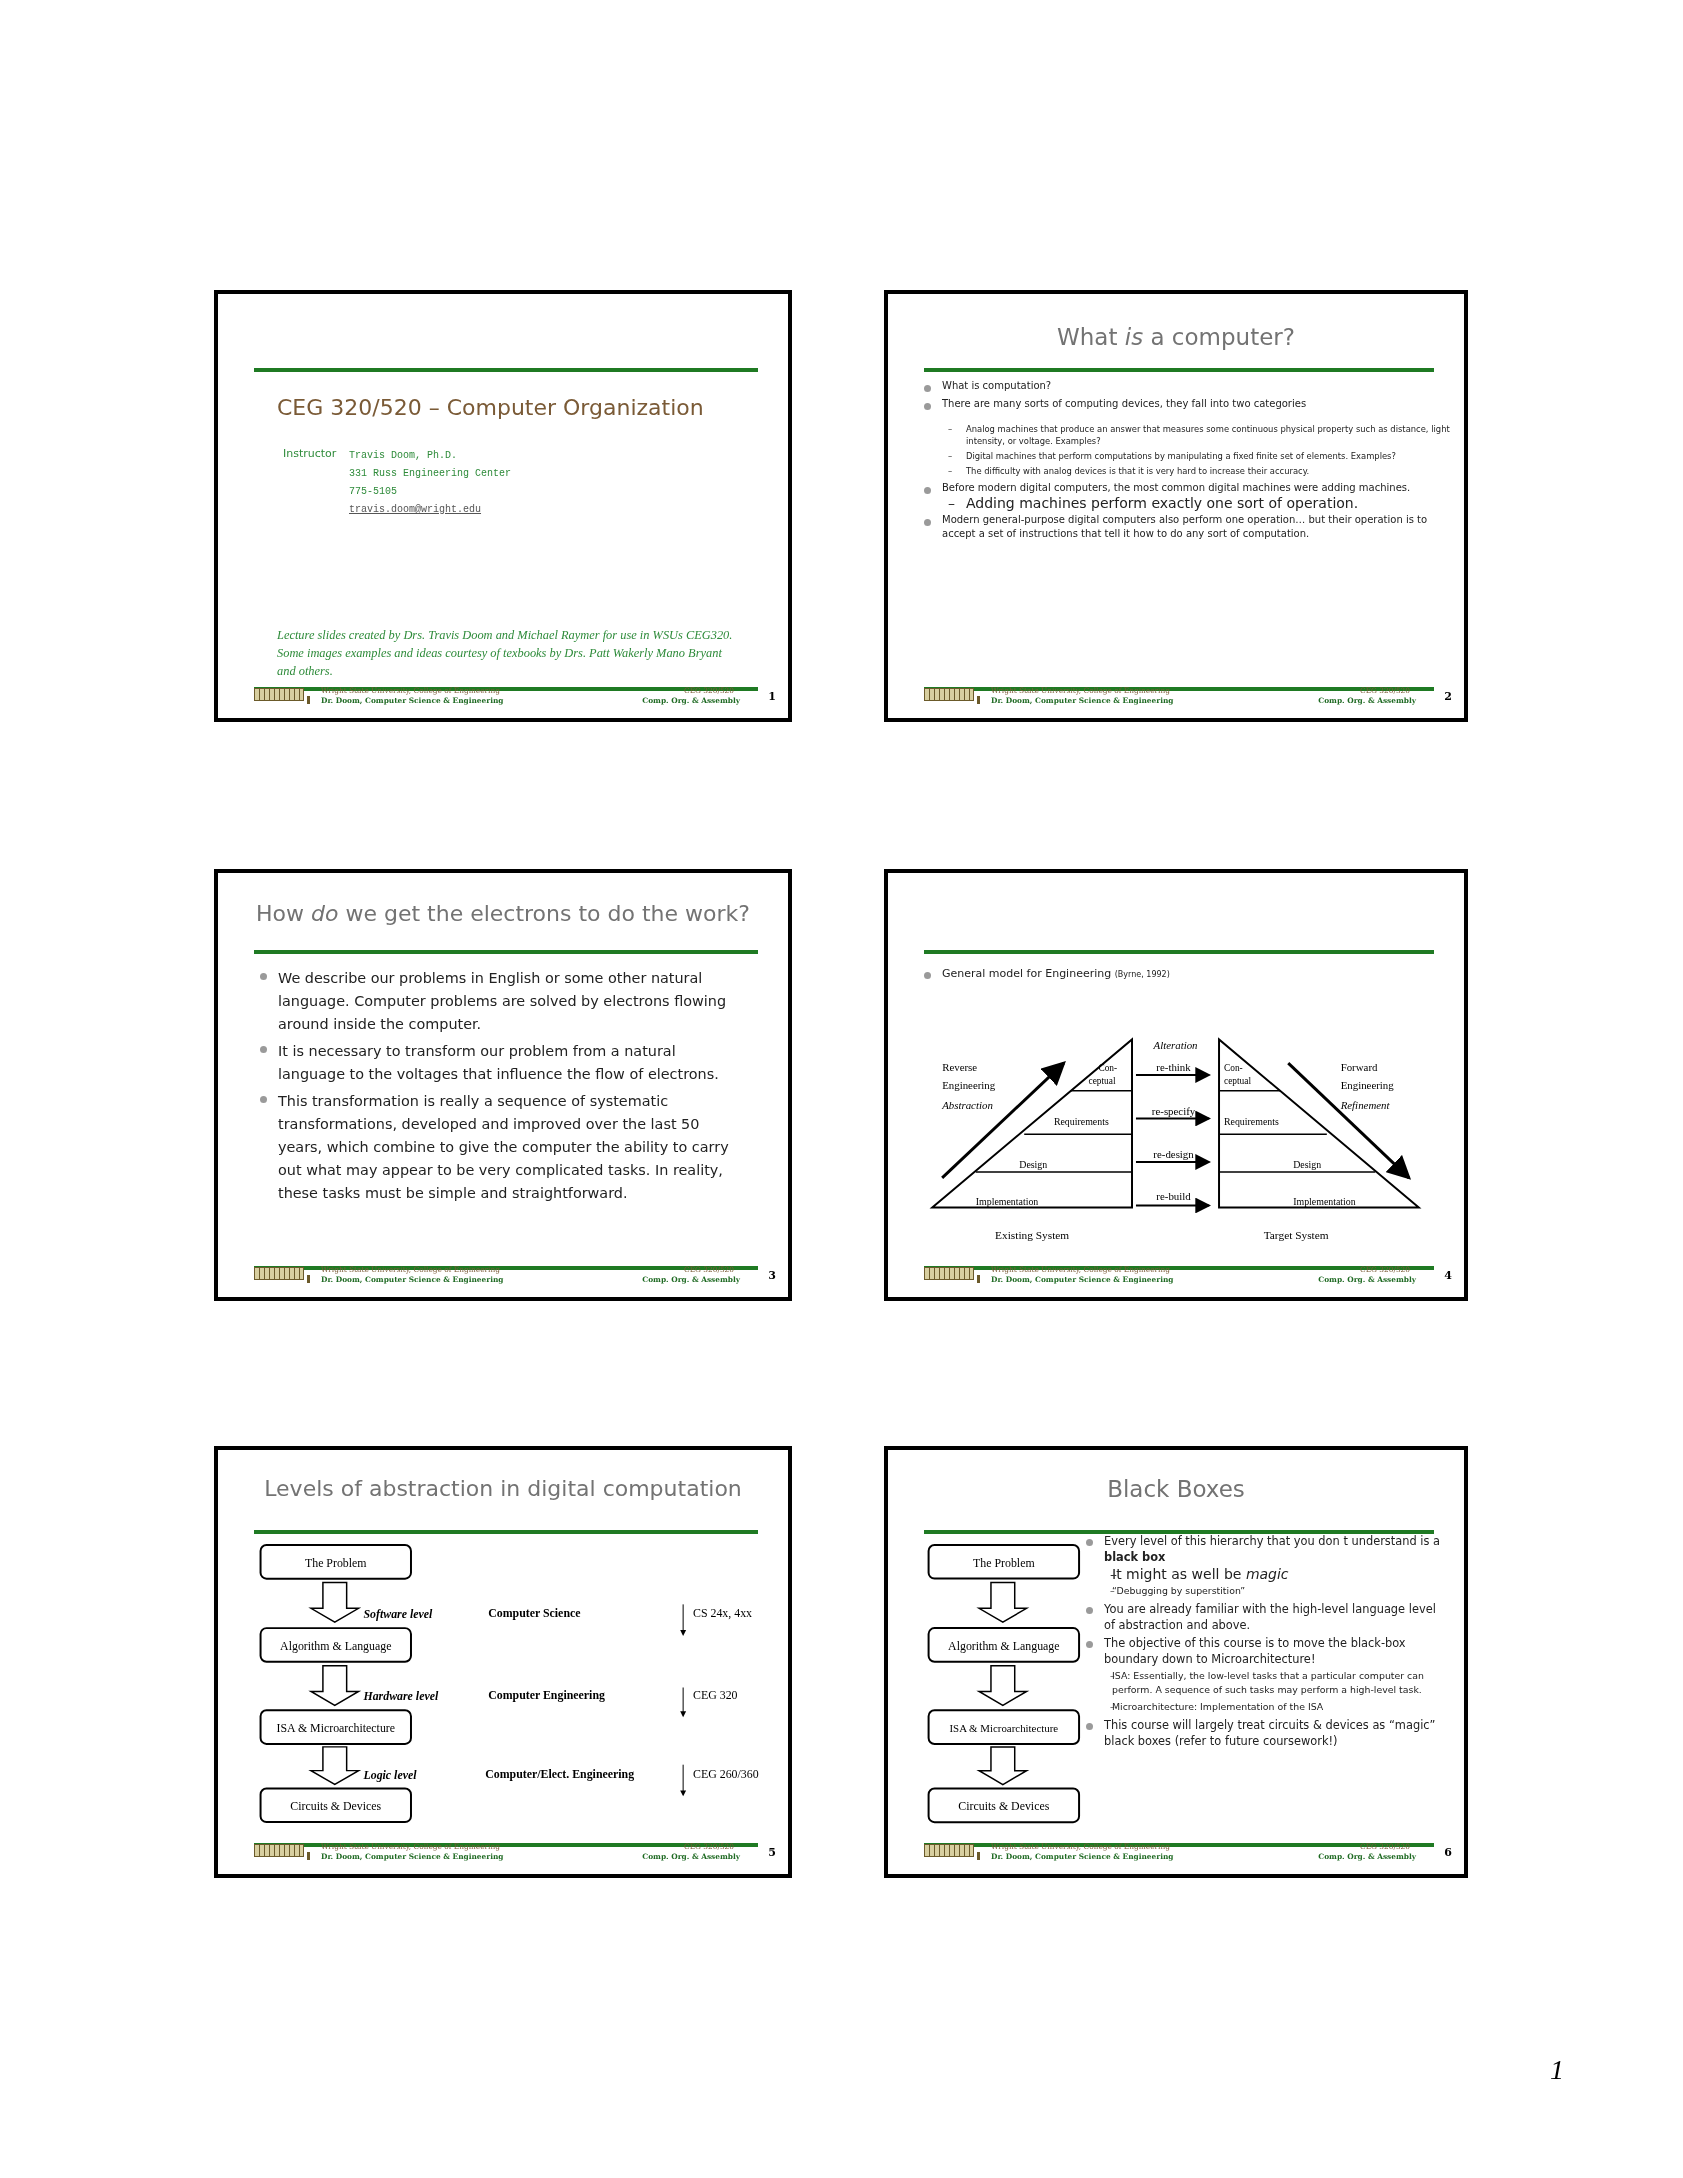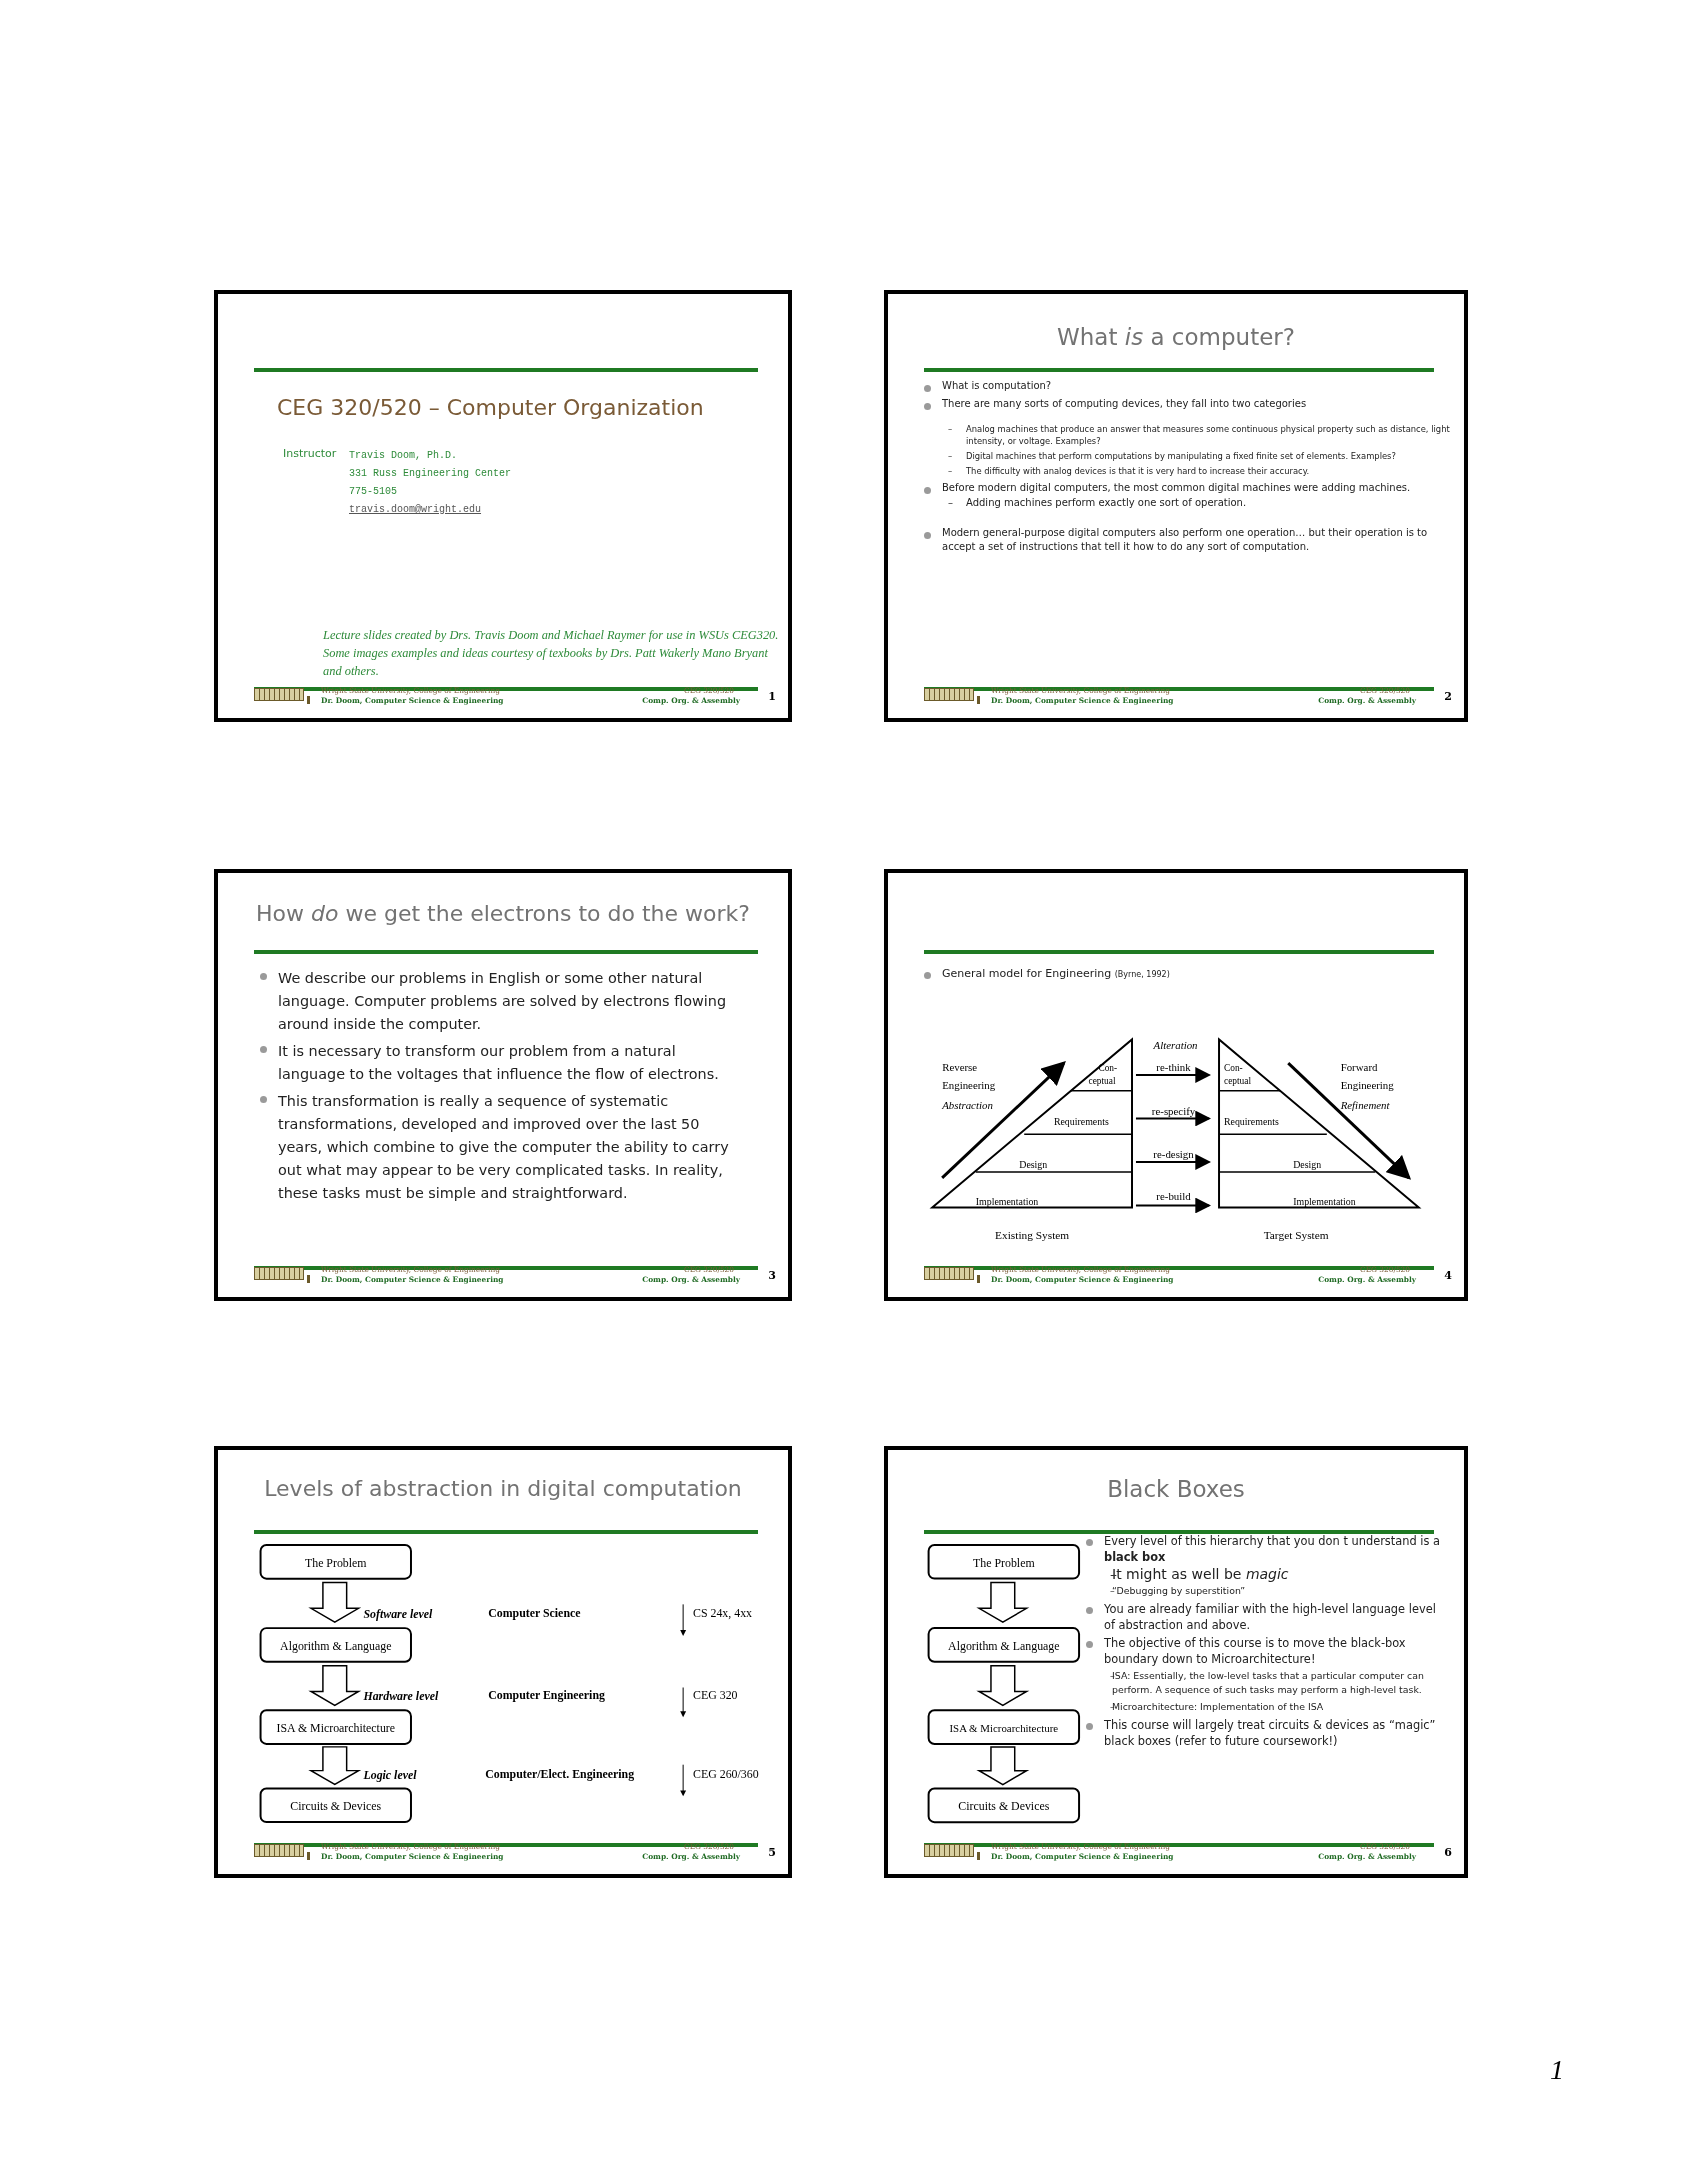--- a/index.html
+++ b/index.html
@@ -35,21 +35,21 @@
 <div class="slide s1">
   <div class="rule" style="top:74px;"></div>
   <div style="position:absolute;left:59px;top:101px;color:#7a5a36;font-family:'DejaVu Sans',sans-serif;font-size:22px;">CEG 320/520 – Computer Organization</div>
   <div style="position:absolute;left:65px;top:153px;color:#2e8b3a;font-family:'DejaVu Sans',sans-serif;font-size:11px;">Instructor</div>
   <div style="position:absolute;left:131px;top:153px;color:#2e8b3a;font-family:Liberation Mono, monospace;font-size:10px;line-height:18px;">
     <div>Travis Doom, Ph.D.</div>
     <div>331 Russ Engineering Center</div>
     <div>775-5105</div>
     <div style="text-decoration:underline;color:#555;">travis.doom@wright.edu</div>
   </div>
-  <div style="position:absolute;left:59px;top:332px;width:465px;color:#2e8b3a;font-family:'Liberation Serif',serif;font-style:italic;font-size:12.4px;line-height:18px;margin-left:46px;">Lecture slides created by Drs. Travis Doom and Michael Raymer for use in WSUs CEG320.  Some images  examples  and ideas courtesy of texbooks by Drs. Patt  Wakerly Mano  Bryant  and others.</div>
+  <div style="position:absolute;left:59px;top:332px;width:465px;color:#2e8b3a;font-family:'Liberation Serif',serif;font-style:italic;font-size:12.4px;line-height:18px;">Lecture slides created by Drs. Travis Doom and Michael Raymer for use in WSUs CEG320.  Some images  examples  and ideas courtesy of texbooks by Drs. Patt  Wakerly Mano  Bryant  and others.</div>
   <div class="rule" style="top:393px;"></div>
   <div class="footer">
     <div class="logo"></div>
     <div class="logo-fig"></div>
     <div class="l1">Wright State University, College of Engineering</div>
     <div class="l2">Dr. Doom, Computer Science &amp; Engineering</div>
     <div class="r1">CEG 320/520</div>
     <div class="r2">Comp. Org. &amp; Assembly</div>
     <div class="pn">1</div>
   </div>
@@ -58,21 +58,21 @@
 <div class="slide s2">
   <div class="title" style="top:30px;"><span>What </span><em>is</em><span> a computer?</span></div>
   <div class="rule" style="top:74px;"></div>
   <ul class="b" style="left:32px;top:85px;width:535px;font-family:'DejaVu Sans',sans-serif;">
     <li class="l1" style="font-size:10px;line-height:14px;margin-bottom:4px;">What is computation?</li>
     <li class="l1" style="font-size:10px;line-height:14px;margin-bottom:12px;">There are many sorts of computing devices, they fall into two categories</li>
     <li class="l2" style="font-size:8.4px;line-height:12px;margin-bottom:3px;">Analog machines that produce an answer that measures some continuous physical property such as distance, light intensity, or voltage.  Examples?</li>
     <li class="l2" style="font-size:8.4px;line-height:12px;margin-bottom:3px;">Digital machines that perform computations by manipulating a fixed finite set of elements.  Examples?</li>
     <li class="l2" style="font-size:8.4px;line-height:12px;margin-bottom:4px;">The difficulty with analog devices is that it is very hard to increase their accuracy.</li>
     <li class="l1" style="font-size:10px;line-height:14px;margin-bottom:2px;">Before modern digital computers, the most common digital machines were adding machines.</li>
-    <li class="l2" style="font-size:10px;line-height:12px;margin-bottom:17px;">Adding machines perform exactly one sort of operation.</li>
+    <li class="l2" style="font-size:14px;line-height:12px;margin-bottom:4px;">Adding machines perform exactly one sort of operation.</li>
     <li class="l1" style="font-size:10px;line-height:14px;">Modern general-purpose digital computers also perform one operation… but their operation is to accept a set of instructions that tell it how to do any sort of computation.</li>
   </ul>
   <div class="rule" style="top:393px;"></div>
   <div class="footer">
     <div class="logo"></div>
     <div class="logo-fig"></div>
     <div class="l1">Wright State University, College of Engineering</div>
     <div class="l2">Dr. Doom, Computer Science &amp; Engineering</div>
     <div class="r1">CEG 320/520</div>
     <div class="r2">Comp. Org. &amp; Assembly</div>

